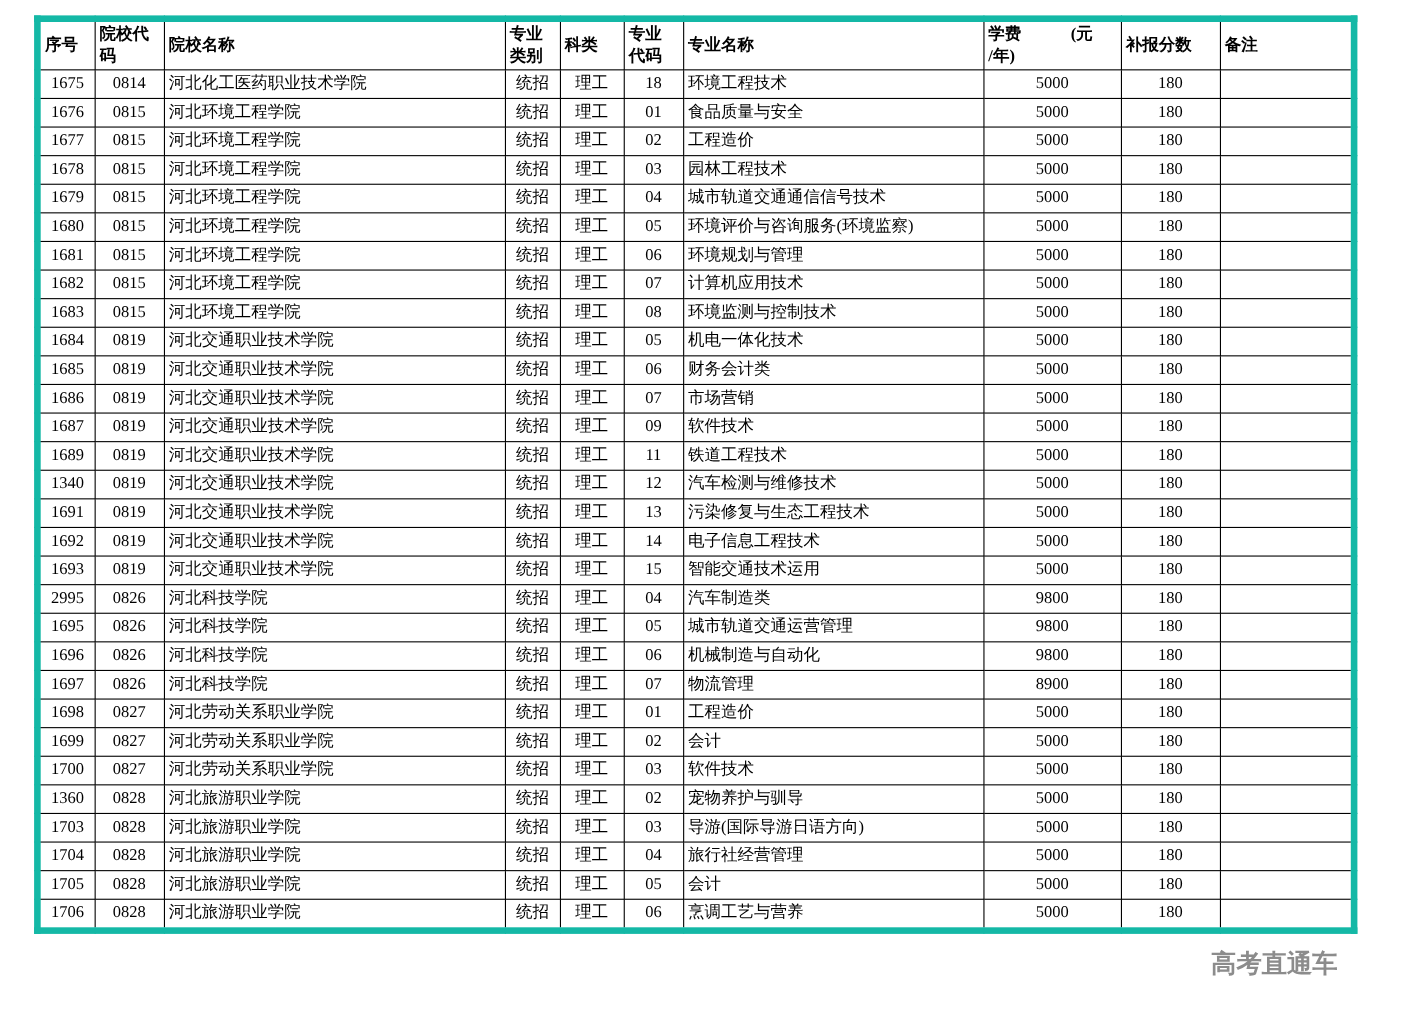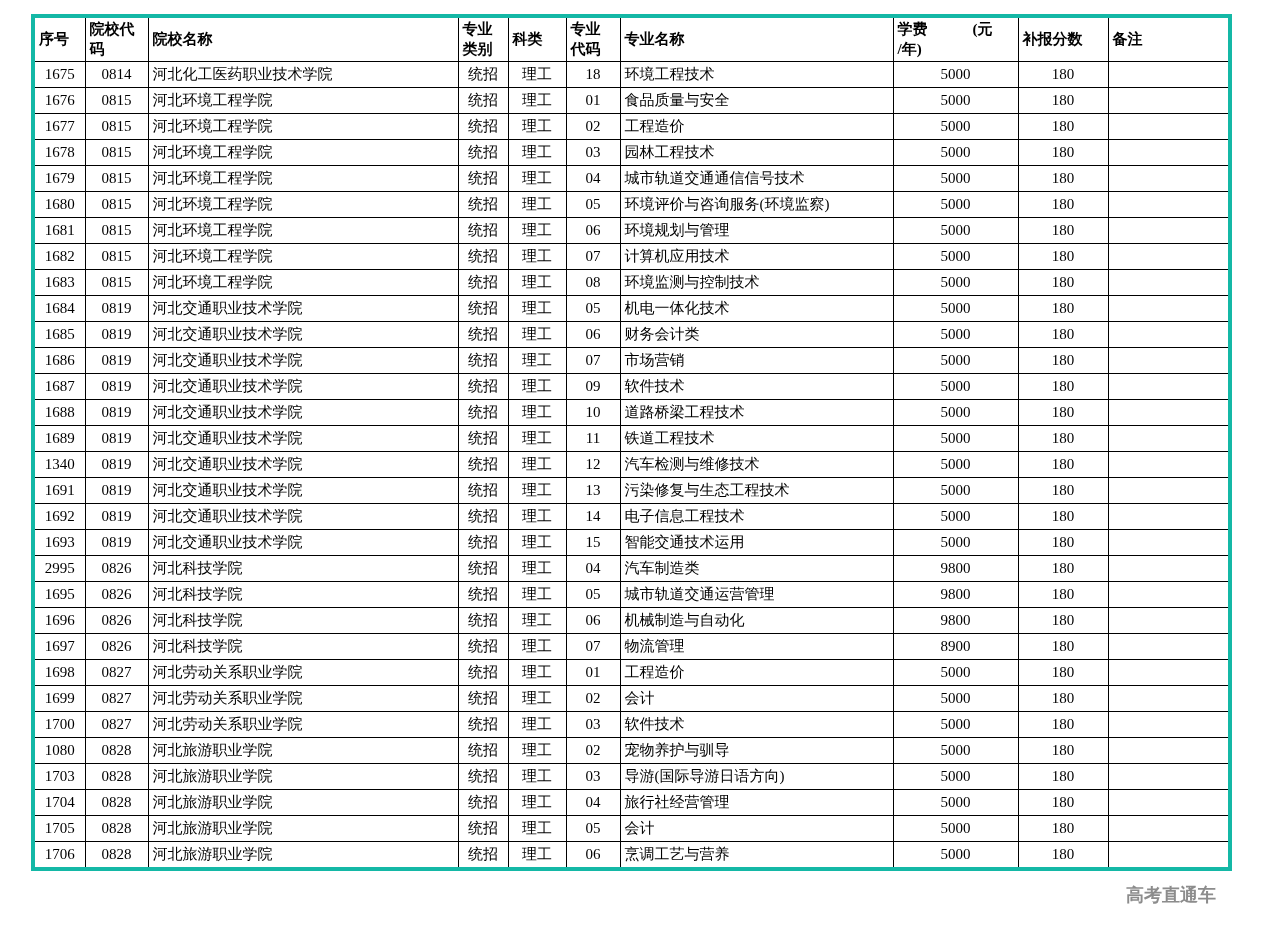--- a/index.html
+++ b/index.html
@@ -7,21 +7,21 @@
     width:1280px;height:927px;
     font-family:"Liberation Serif","DejaVu Serif",serif;
     color:#000;
     overflow:hidden;
   }
   .page{padding:14px 30px 0 31px;}
   table{
     border-collapse:collapse;
     table-layout:fixed;
     width:1197px;
-    border:4px solid #14b8a6;
+    border:6px solid #14b8a6;
   }
   th,td{
     border:1px solid #000;
     font-size:15px;
     overflow:hidden;
     word-break:break-all;
   }
   th{
     font-weight:bold;
     text-align:left;
@@ -38,21 +38,21 @@
     vertical-align:middle;
   }
   td.c{text-align:center;}
   td.l{text-align:left;}
   .below{width:1197px;}
   .watermark{
     margin-top:12px;
     text-align:right;
     padding-right:12px;
     color:#8c8c8c;
-    font-size:18px;
+    font-size:23px;
     font-weight:bold;
   }
 </style>
 </head>
 <body>
 
 <div class="page">
 
   <table>
     <colgroup>
@@ -236,32 +236,20 @@
           <td class="l">河北交通职业技术学院</td>
           <td class="c">统招</td>
           <td class="c">理工</td>
           <td class="c">09</td>
           <td class="l">软件技术</td>
           <td class="c">5000</td>
           <td class="c">180</td>
           <td class="l"></td>
         </tr>
         <tr>
-          <td class="c">1688</td>
-          <td class="c">0819</td>
-          <td class="l">河北交通职业技术学院</td>
-          <td class="c">统招</td>
-          <td class="c">理工</td>
-          <td class="c">10</td>
-          <td class="l">道路桥梁工程技术</td>
-          <td class="c">5000</td>
-          <td class="c">180</td>
-          <td class="l"></td>
-        </tr>
-        <tr>
           <td class="c">1689</td>
           <td class="c">0819</td>
           <td class="l">河北交通职业技术学院</td>
           <td class="c">统招</td>
           <td class="c">理工</td>
           <td class="c">11</td>
           <td class="l">铁道工程技术</td>
           <td class="c">5000</td>
           <td class="c">180</td>
           <td class="l"></td>
@@ -392,21 +380,21 @@
           <td class="l">河北劳动关系职业学院</td>
           <td class="c">统招</td>
           <td class="c">理工</td>
           <td class="c">03</td>
           <td class="l">软件技术</td>
           <td class="c">5000</td>
           <td class="c">180</td>
           <td class="l"></td>
         </tr>
         <tr>
-          <td class="c">1080</td>
+          <td class="c">1360</td>
           <td class="c">0828</td>
           <td class="l">河北旅游职业学院</td>
           <td class="c">统招</td>
           <td class="c">理工</td>
           <td class="c">02</td>
           <td class="l">宠物养护与驯导</td>
           <td class="c">5000</td>
           <td class="c">180</td>
           <td class="l"></td>
         </tr>

